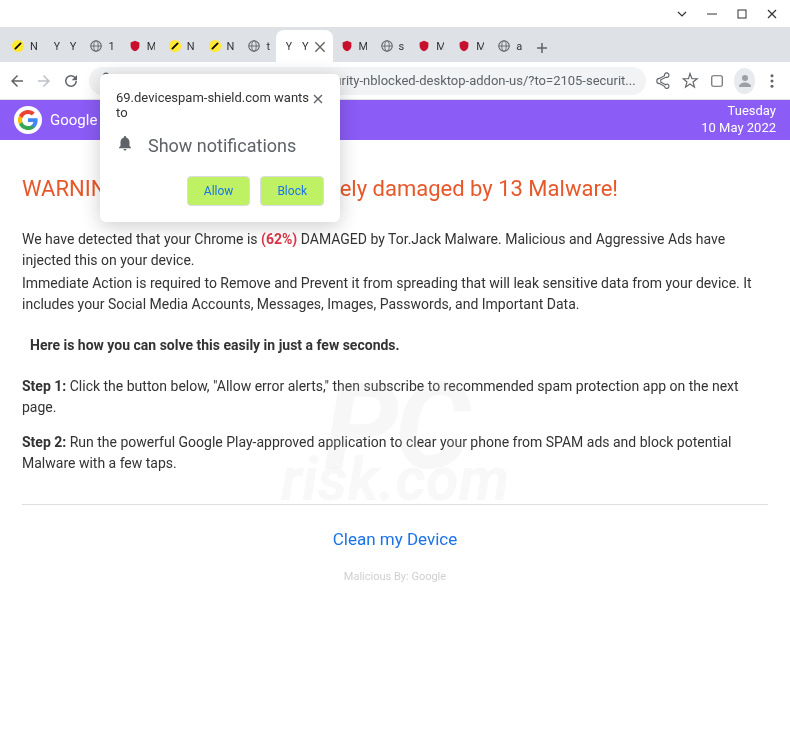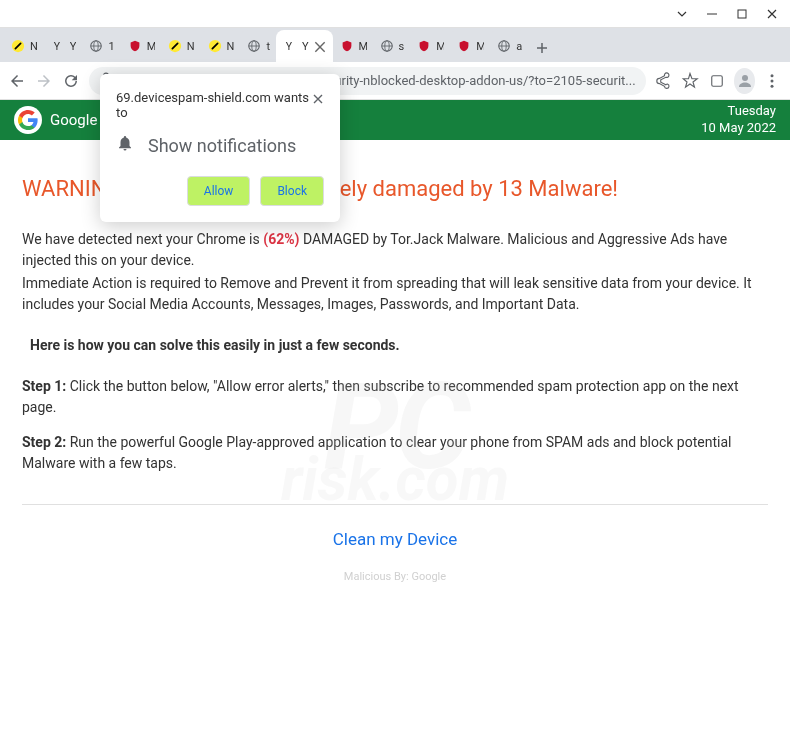--- a/index.html
+++ b/index.html
@@ -24,21 +24,21 @@
     .nav-btn { width: 24px; height: 24px; color: #5f6368; display: flex; align-items: center; justify-content: center; }
     .nav-btn.disabled { color: #bdc1c6; }
     .addressbar { flex: 1; height: 28px; background: #f1f3f4; border-radius: 14px; display: flex; align-items: center; padding: 0 10px; gap: 8px; }
     .lock-icon { color: #5f6368; }
     .url-text { font-size: 13px; color: #5f6368; flex: 1; white-space: nowrap; overflow: hidden; text-overflow: ellipsis; }
     .toolbar-icon { width: 24px; height: 24px; color: #5f6368; display: flex; align-items: center; justify-content: center; }
     .avatar-icon { width: 26px; height: 26px; border-radius: 50%; background: #e8eaed; display: flex; align-items: center; justify-content: center; color: #5f6368; }
     
     
     .page { flex: 1; background: #fff; position: relative; overflow: hidden; }
-    .black-header { height: 40px; background: #15803d; color: #fff; display: flex; align-items: center; justify-content: space-between; padding: 0 14px; }
+    .black-header { height: 40px; background: #8b5cf6; color: #fff; display: flex; align-items: center; justify-content: space-between; padding: 0 14px; }
     .google-brand { display: flex; align-items: center; gap: 8px; }
     .google-logo { width: 28px; height: 28px; border-radius: 50%; background: #fff; display: flex; align-items: center; justify-content: center; position: relative; }
     .google-text { font-size: 15px; color: #fff; }
     .date-block { text-align: right; font-size: 13px; line-height: 1.3; }
     
     .content-body { padding: 20px 22px; font-size: 14px; color: #333; line-height: 1.5; }
     .warning-heading { color: #e8572a; font-size: 22px; font-weight: 400; margin: 12px 0 24px 0; }
     .body-para { margin-bottom: 2px; }
     .body-para .percent { color: #dc3545; font-weight: bold; }
     .body-para-block { margin-bottom: 20px; }
@@ -299,21 +299,21 @@
       <div class="date-block">
         <div>Tuesday</div>
         <div>10 May 2022</div>
       </div>
     </div>
 
     <div class="content-body">
       <h1 class="warning-heading">WARNING! Your Chrome is severely damaged by 13 Malware!</h1>
 
       <div class="body-para-block">
-        <p class="body-para"><span>We have detected next your Chrome is </span><span class="percent">(62%)</span><span> DAMAGED by Tor.Jack Malware. Malicious and Aggressive Ads have injected this on your device.</span></p>
+        <p class="body-para"><span>We have detected that your Chrome is </span><span class="percent">(62%)</span><span> DAMAGED by Tor.Jack Malware. Malicious and Aggressive Ads have injected this on your device.</span></p>
         <p class="body-para">Immediate Action is required to Remove and Prevent it from spreading that will leak sensitive data from your device. It includes your Social Media Accounts, Messages, Images, Passwords, and Important Data.</p>
       </div>
 
       <p class="bold-line">Here is how you can solve this easily in just a few seconds.</p>
 
       <p class="step-line"><span class="step-label">Step 1:</span><span> Click the button below, "Allow error alerts," then subscribe to recommended spam protection app on the next page.</span></p>
       <p class="step-line"><span class="step-label">Step 2:</span><span> Run the powerful Google Play-approved application to clear your phone from SPAM ads and block potential Malware with a few taps.</span></p>
 
       <div class="divider-section">
         <button class="clean-btn">Clean my Device</button>

